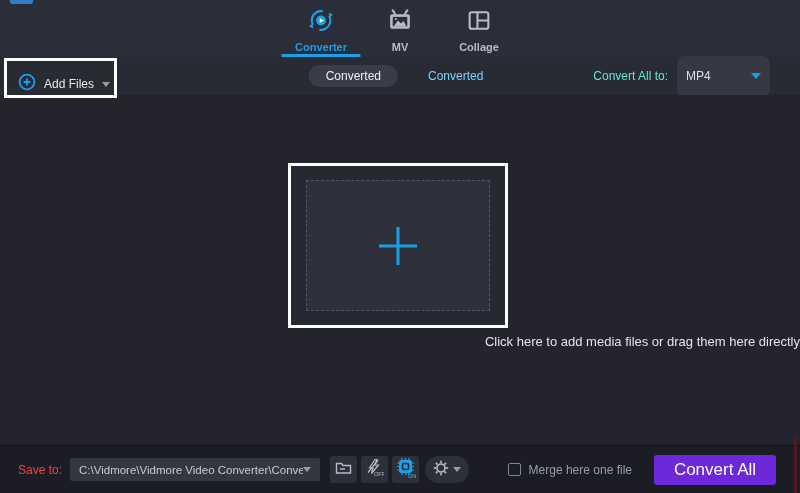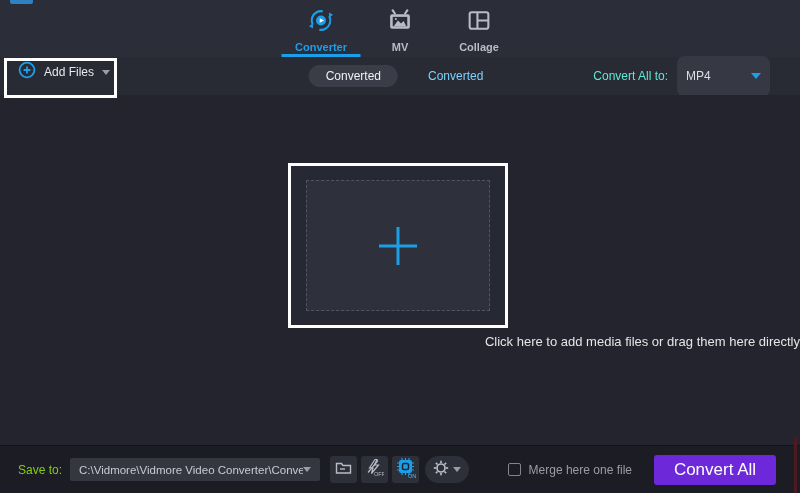--- a/index.html
+++ b/index.html
@@ -16,21 +16,21 @@
   .tab { width:79px; height:57px; display:flex; flex-direction:column; align-items:center;
          justify-content:flex-start; padding-top:7px; gap:3px; cursor:pointer;
          border-bottom:3px solid transparent; }
   .tab .tab-label { font-size:11px; color:#b9bcc6;font-weight:bold; }
   .tab.active { border-bottom-color:#1b9fe8; }
   .tab.active .tab-label { color:#1b9fe8; }
 
   
   .toolbar { position:absolute; left:0; top:57px; width:800px; height:38px; background:#282a34; }
   .addfiles-box { position:absolute; left:4px; top:58px; width:113px; height:40px;
-                  border:3px solid #ffffff; z-index:5; display:flex; align-items:flex-start; }
+                  border:3px solid #ffffff; z-index:5; display:flex; align-items:flex-end; }
   .addfiles-btn { display:flex; align-items:center; gap:8px; padding-left:11px; cursor:pointer; }
   .addfiles-btn .af-label { font-size:12px; color:#e8e9ee; }
   .caret-down { width:0; height:0; border-left:4px solid transparent;
                 border-right:4px solid transparent; border-top:5px solid #9a9da8; }
   .queue-tabs { position:absolute; left:50%; top:0; transform:translateX(-50%);
                 height:38px; display:flex; align-items:center; }
   .pill { background:#3a3c48; border-radius:12px; padding:4px 17px; font-size:12px;
           color:#eef0f4; cursor:pointer; }
   .flat-tab { font-size:12px; color:#7dd3fc; margin-left:22px; cursor:pointer; padding:4px 8px; }
   .convert-to { position:absolute; right:30px; top:0; height:38px; display:flex;
@@ -54,21 +54,21 @@
             transform:translate(-50%,-50%); background:#1b9fe8; }
   .plus-v { position:absolute; left:50%; top:50%; width:3px; height:38px;
             transform:translate(-50%,-50%); background:#1b9fe8; }
   .drop-hint { position:absolute; left:0; top:239px; width:100%; text-align:right;
                font-size:13px; color:#e5e5e5; }
 
   
   .bottombar { position:absolute; left:0; top:445px; width:800px; height:48px;
                background:#1b1c24; border-top:1px solid #14151c;
                display:flex; align-items:center; padding-left:18px; }
-  .saveto-label { font-size:12px; color:#84cc16; margin-right:8px; }
+  .saveto-label { font-size:12px; color:#ef4444; margin-right:8px; }
   .path-select { width:250px; height:23px; background:#343640; border-radius:2px;
                  display:flex; align-items:center; padding:0 9px; cursor:pointer; }
   .path-select .path-value { flex:1; font-size:11.5px; color:#c9cbd3; white-space:nowrap;
                              overflow:hidden; }
   .icon-btns { display:flex; align-items:center; gap:4px; margin-left:10px; }
   .icon-btn { width:27px; height:27px; background:#2d2f39; border-radius:3px;
               display:flex; align-items:center; justify-content:center; cursor:pointer;
               position:relative; }
   .gear-pill { width:44px; height:27px; background:#2d2f39; border-radius:14px;
                display:flex; align-items:center; justify-content:center; gap:4px;

